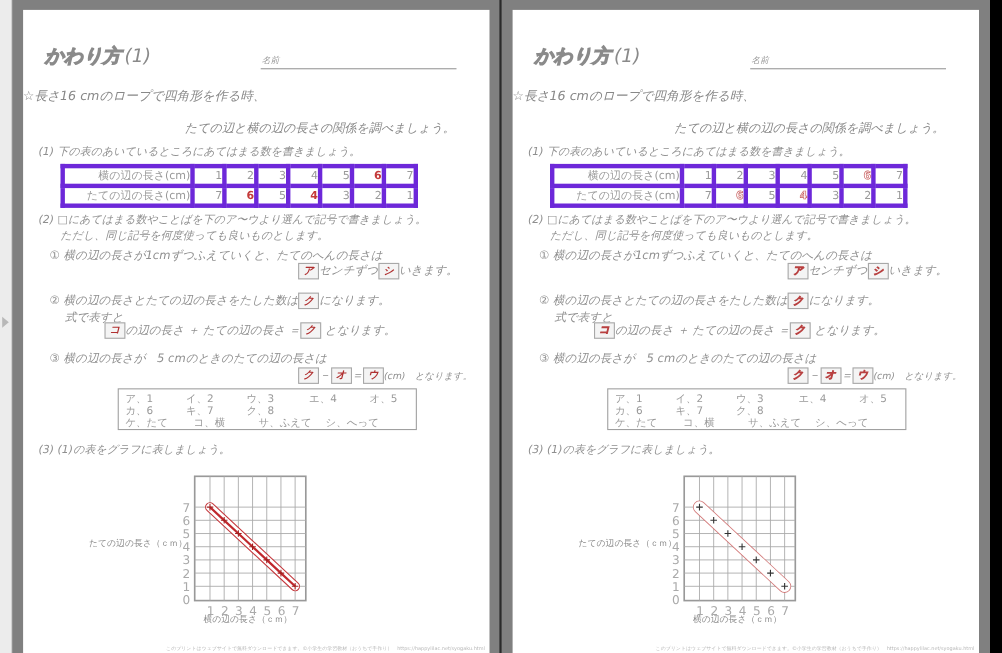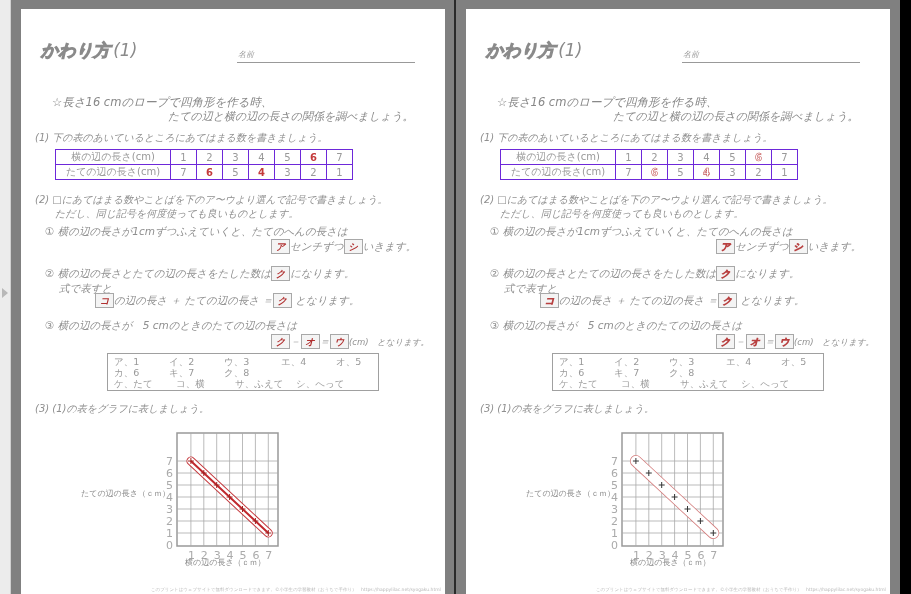--- a/index.html
+++ b/index.html
@@ -9,25 +9,25 @@
   .page-divider{position:absolute;left:454px;top:0;width:2px;height:594px;background:#2a2a2a;}
   .right-strip{position:absolute;left:900px;top:0;width:11px;height:594px;background:#000;}
   .page{position:absolute;top:9px;width:424px;height:600px;background:#fff;color:#9a9a9a;overflow:hidden;}
   .page.p1{left:21px;}
   .page.p2{left:466px;}
   .abs{position:absolute;white-space:nowrap;font-style:italic;}
   .title{left:20px;top:30px;font-size:17px;color:#fff;-webkit-text-stroke:1px #8a8a8a;font-weight:bold;letter-spacing:0px;}
   .title .num{color:#8a8a8a;-webkit-text-stroke:0;font-weight:normal;margin-left:3px;}
   .name-label{left:217px;top:40px;font-size:8px;color:#999;}
   .name-line{left:216px;top:53px;width:178px;height:1px;background:#999;}
-  .intro1{left:0px;top:86px;font-size:11.5px;color:#888;margin-left:31px;}
+  .intro1{left:0px;top:71px;font-size:11.5px;color:#888;}
   .intro2{left:147px;top:100px;font-size:11px;color:#888;}
   .q{font-size:10px;color:#8f8f8f;}
   table.vals{position:absolute;left:34px;top:140px;border-collapse:collapse;font-size:10px;color:#999;}
-  table.vals td{border:1px solid #6d28d9;height:13px;padding:0;text-align:center;width:25px;}
+  table.vals td{border:4px solid #6d28d9;height:13px;padding:0;text-align:right;width:25px;}
   table.vals td.hdr{width:114px;}
   .ans{color:#c43a3a;font-weight:bold;}
   .p2 .ans{color:transparent;-webkit-text-stroke:0.6px #c65a5a;}
   .box{display:inline-block;border:1px solid #a8a8a8;width:17px;height:13px;line-height:13px;text-align:center;font-size:9.5px;vertical-align:middle;background:#f4f4f4;}
   .box .k{color:#b03030;font-weight:bold;}
   .p2 .box .k{color:transparent;-webkit-text-stroke:0.6px #b84040;}
   .line-t{font-size:10.5px;color:#8f8f8f;}
   .choices{position:absolute;left:86px;top:344px;width:270px;height:36px;border:1px solid #a0a0a0;font-size:9.5px;color:#999;}
   .choices .r{position:absolute;left:6px;white-space:nowrap;}
   .footer{position:absolute;left:130px;top:578px;font-size:4.5px;color:#b8b8b8;white-space:nowrap;}

